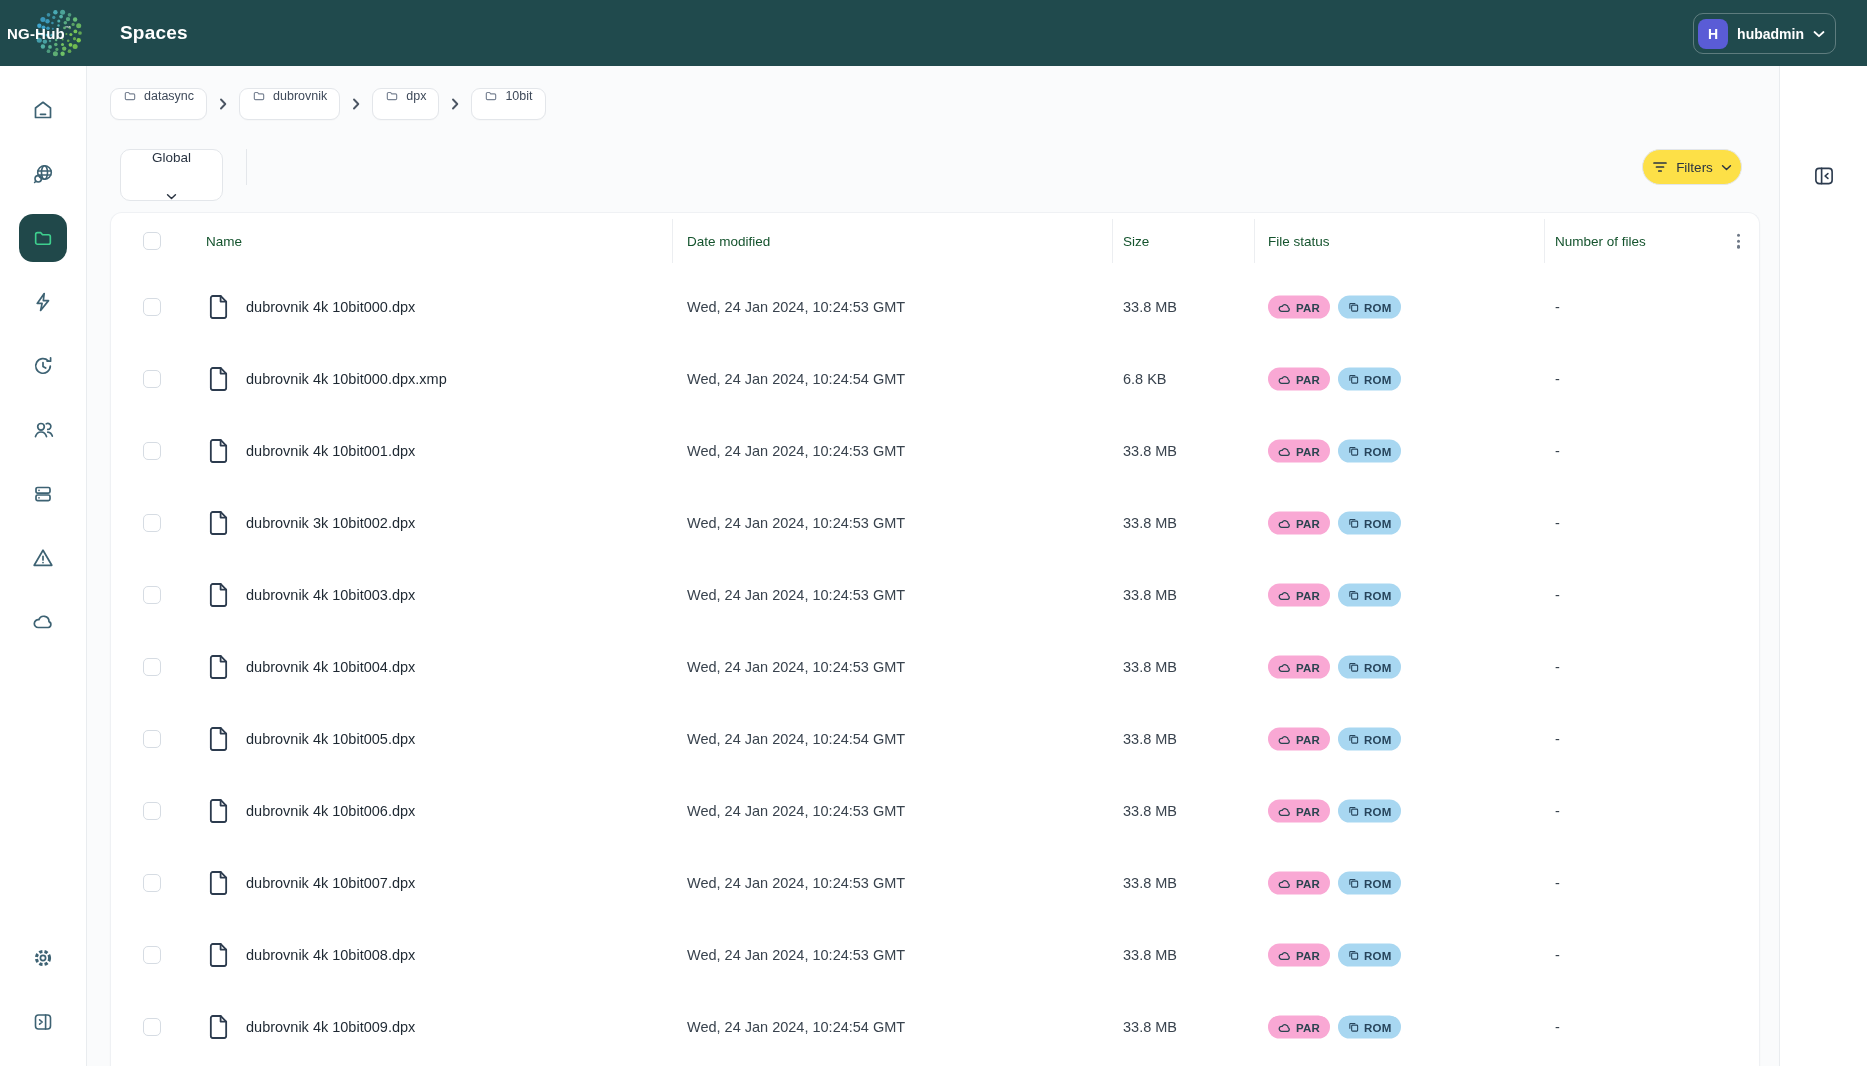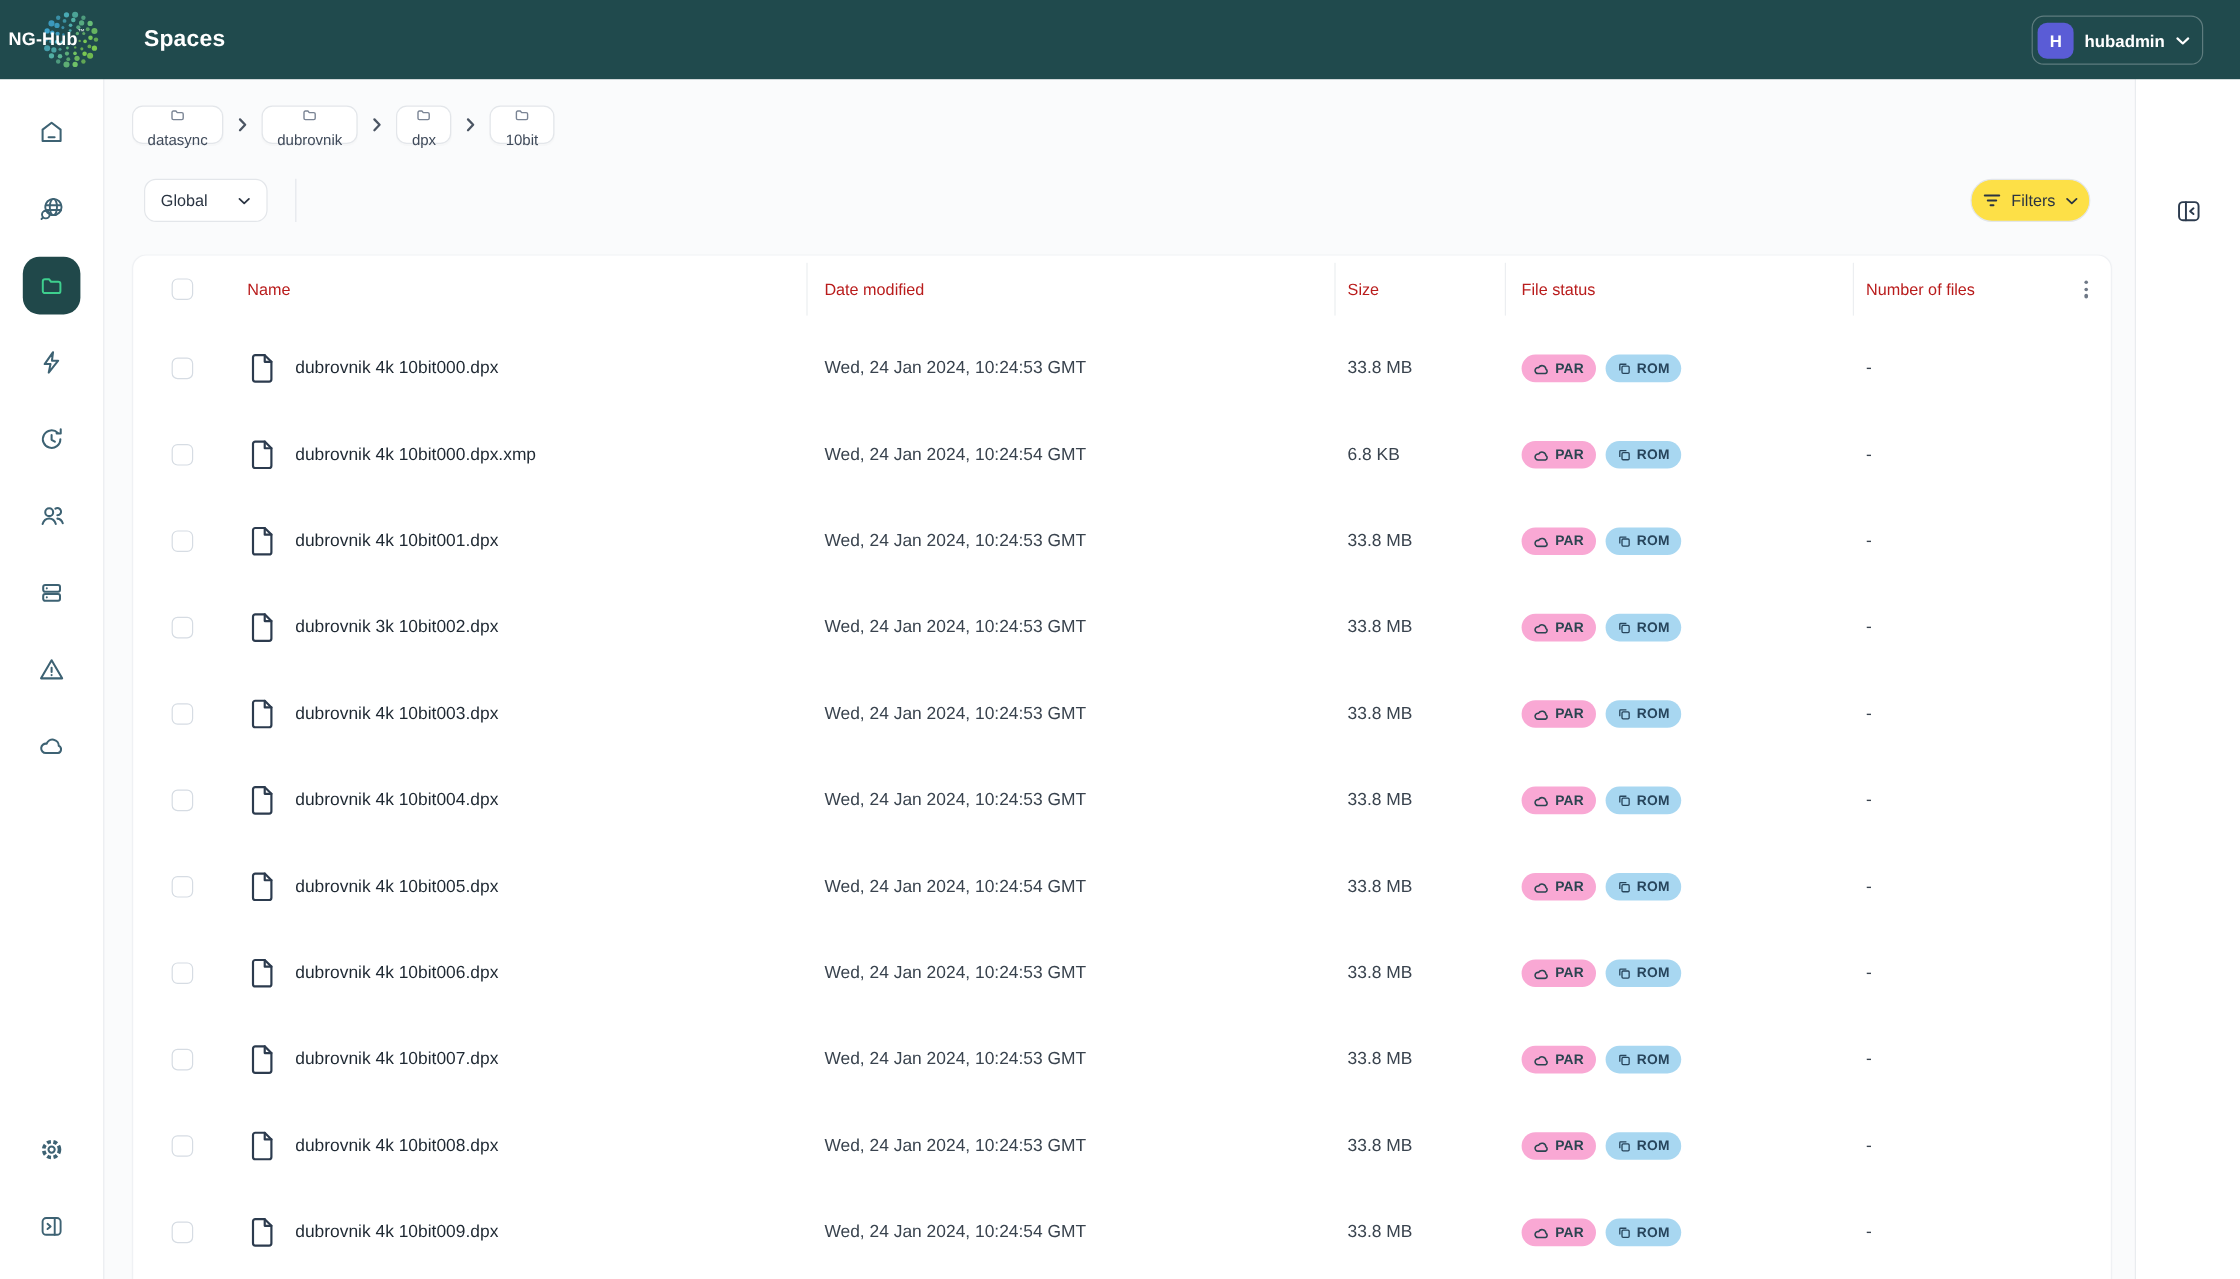--- a/index.html
+++ b/index.html
@@ -26,37 +26,37 @@
   .side-top{padding-top:12px;display:flex;flex-direction:column;}
   .side-bottom{margin-top:auto;padding-bottom:12px;display:flex;flex-direction:column;}
   .side-item{height:64px;display:flex;align-items:center;justify-content:center;cursor:pointer;color:#3d6273;}
   .side-item.active .active-tile{background:#20484a;width:48px;height:48px;border-radius:14px;display:flex;align-items:center;justify-content:center;color:#3ecf8e;}
   
   .rightstrip{position:absolute;left:1779px;top:66px;bottom:0;width:88px;background:#fff;border-left:1px solid #e9ecef;}
   .collapse-btn{position:absolute;left:31px;top:97px;color:#2c3b4e;cursor:pointer;}
   
   .main{position:absolute;left:86px;top:66px;width:1693px;bottom:0;}
   .breadcrumb{position:absolute;left:24px;top:23px;height:30px;display:flex;align-items:center;gap:12px;}
-  .crumb{height:30px;background:#fff;border:1px solid #e3e6ea;border-radius:9px;display:flex;align-items:center;gap:7px;padding:0 12px;cursor:pointer;box-shadow:0 1px 1px rgba(20,30,40,.02);flex-direction:column;}
+  .crumb{height:30px;background:#fff;border:1px solid #e3e6ea;border-radius:9px;display:flex;gap:7px;padding:0 12px;cursor:pointer;box-shadow:0 1px 1px rgba(20,30,40,.02);}
   .crumb-label{font-size:12.5px;color:#3f4a5a;}
   .crumb-sep{color:#4b5563;display:flex;}
   .toolbar{position:absolute;left:0;top:83px;width:100%;height:36px;}
-  .scope-select{position:absolute;left:34px;top:0;width:103px;height:36px;background:#fff;border:1px solid #e3e6ea;border-radius:10px;display:flex;align-items:center;justify-content:space-between;padding:0 13px;cursor:pointer;box-sizing:border-box;}
+  .scope-select{position:absolute;left:34px;top:0;width:103px;height:52px;background:#fff;border:1px solid #e3e6ea;border-radius:10px;display:flex;align-items:center;justify-content:space-between;padding:0 13px;cursor:pointer;box-sizing:border-box;flex-direction:column;}
   .scope-label{font-size:13.5px;color:#2a3442;}
   .scope-select .chev,.filters-btn .chev{color:#2a3442;}
   .toolbar-divider{position:absolute;left:160px;top:0;width:1px;height:36px;background:#e4e7eb;}
   .search-box{position:absolute;left:177px;top:0;width:1357px;height:36px;background:#fff;border:1px solid #dfe3e8;border-radius:10px;display:flex;align-items:center;gap:9px;padding:0 12px;box-sizing:border-box;}
   .search-input{border:none;outline:none;flex:1;font-size:14px;color:#2a3442;font-family:"Liberation Sans",sans-serif;background:transparent;}
   .search-input::placeholder{color:#97a0ad;}
   .filters-btn{position:absolute;left:1556px;top:0;width:100px;height:36px;background:#fde047;border:1px solid #e3e6ea;border-radius:18px;display:flex;align-items:center;justify-content:center;gap:8px;cursor:pointer;box-sizing:border-box;}
   .filters-label{font-size:13.5px;color:#2a3442;}
   
   .card{position:absolute;left:24px;top:146px;width:1648px;height:860px;background:#fff;border:1px solid #eff1f4;border-bottom:none;border-radius:12px 12px 0 0;box-shadow:0 1px 2px rgba(20,30,40,.03);}
   .thead{position:relative;height:56px;}
-  .th{position:absolute;top:50%;transform:translateY(-50%);font-size:13.5px;color:#b91c1c;}
+  .th{position:absolute;top:50%;transform:translateY(-50%);font-size:13.5px;color:#14532d;}
   .th-name{left:95px;}
   .th-date{left:576px;}
   .th-size{left:1012px;}
   .th-status{left:1157px;}
   .th-files{left:1444px;}
   .col-div{position:absolute;top:6px;height:44px;width:1px;background:#eceef1;}
   .checkbox{width:18px;height:18px;border:1.5px solid #d6dce3;border-radius:5px;background:#fff;box-sizing:border-box;cursor:pointer;}
   .head-checkbox{position:absolute;left:32px;top:50%;transform:translateY(-50%);}
   .dots-menu{position:absolute;left:1622px;top:50%;transform:translateY(-50%);padding:4px;cursor:pointer;display:flex;flex-direction:column;gap:2.5px;}
   .dots-menu i{width:3.2px;height:3.2px;border-radius:50%;background:#6e7886;}

